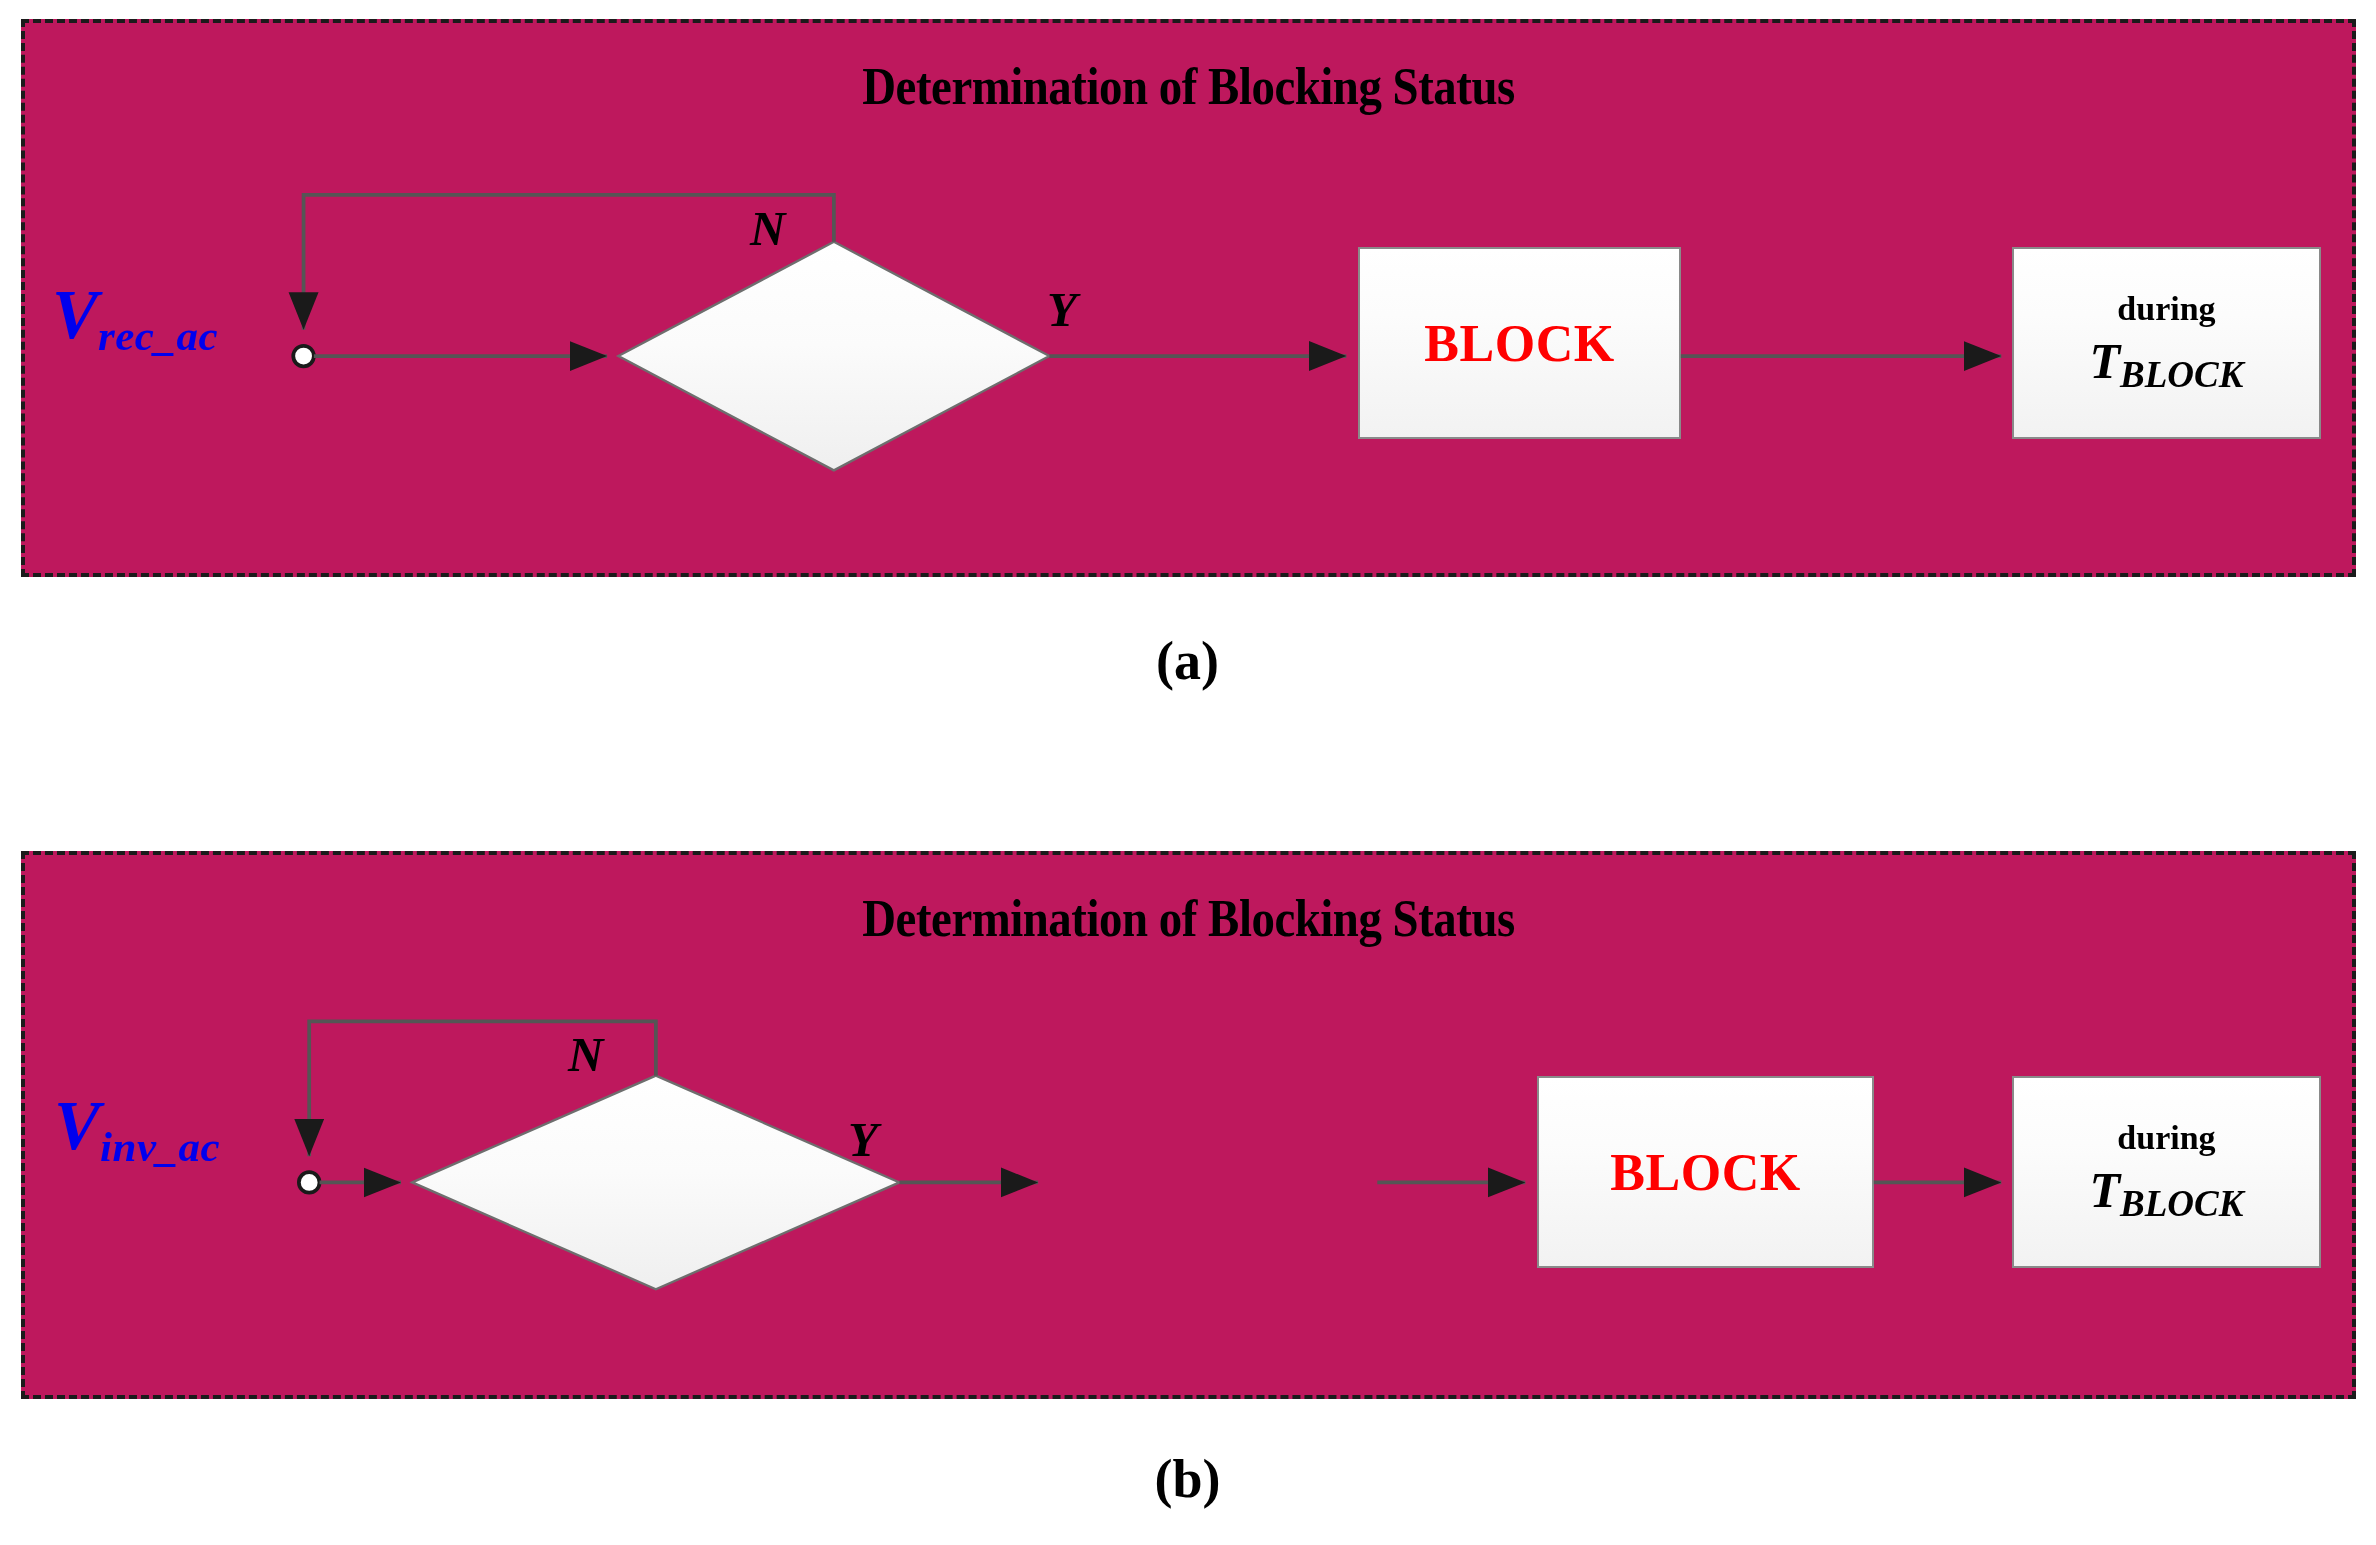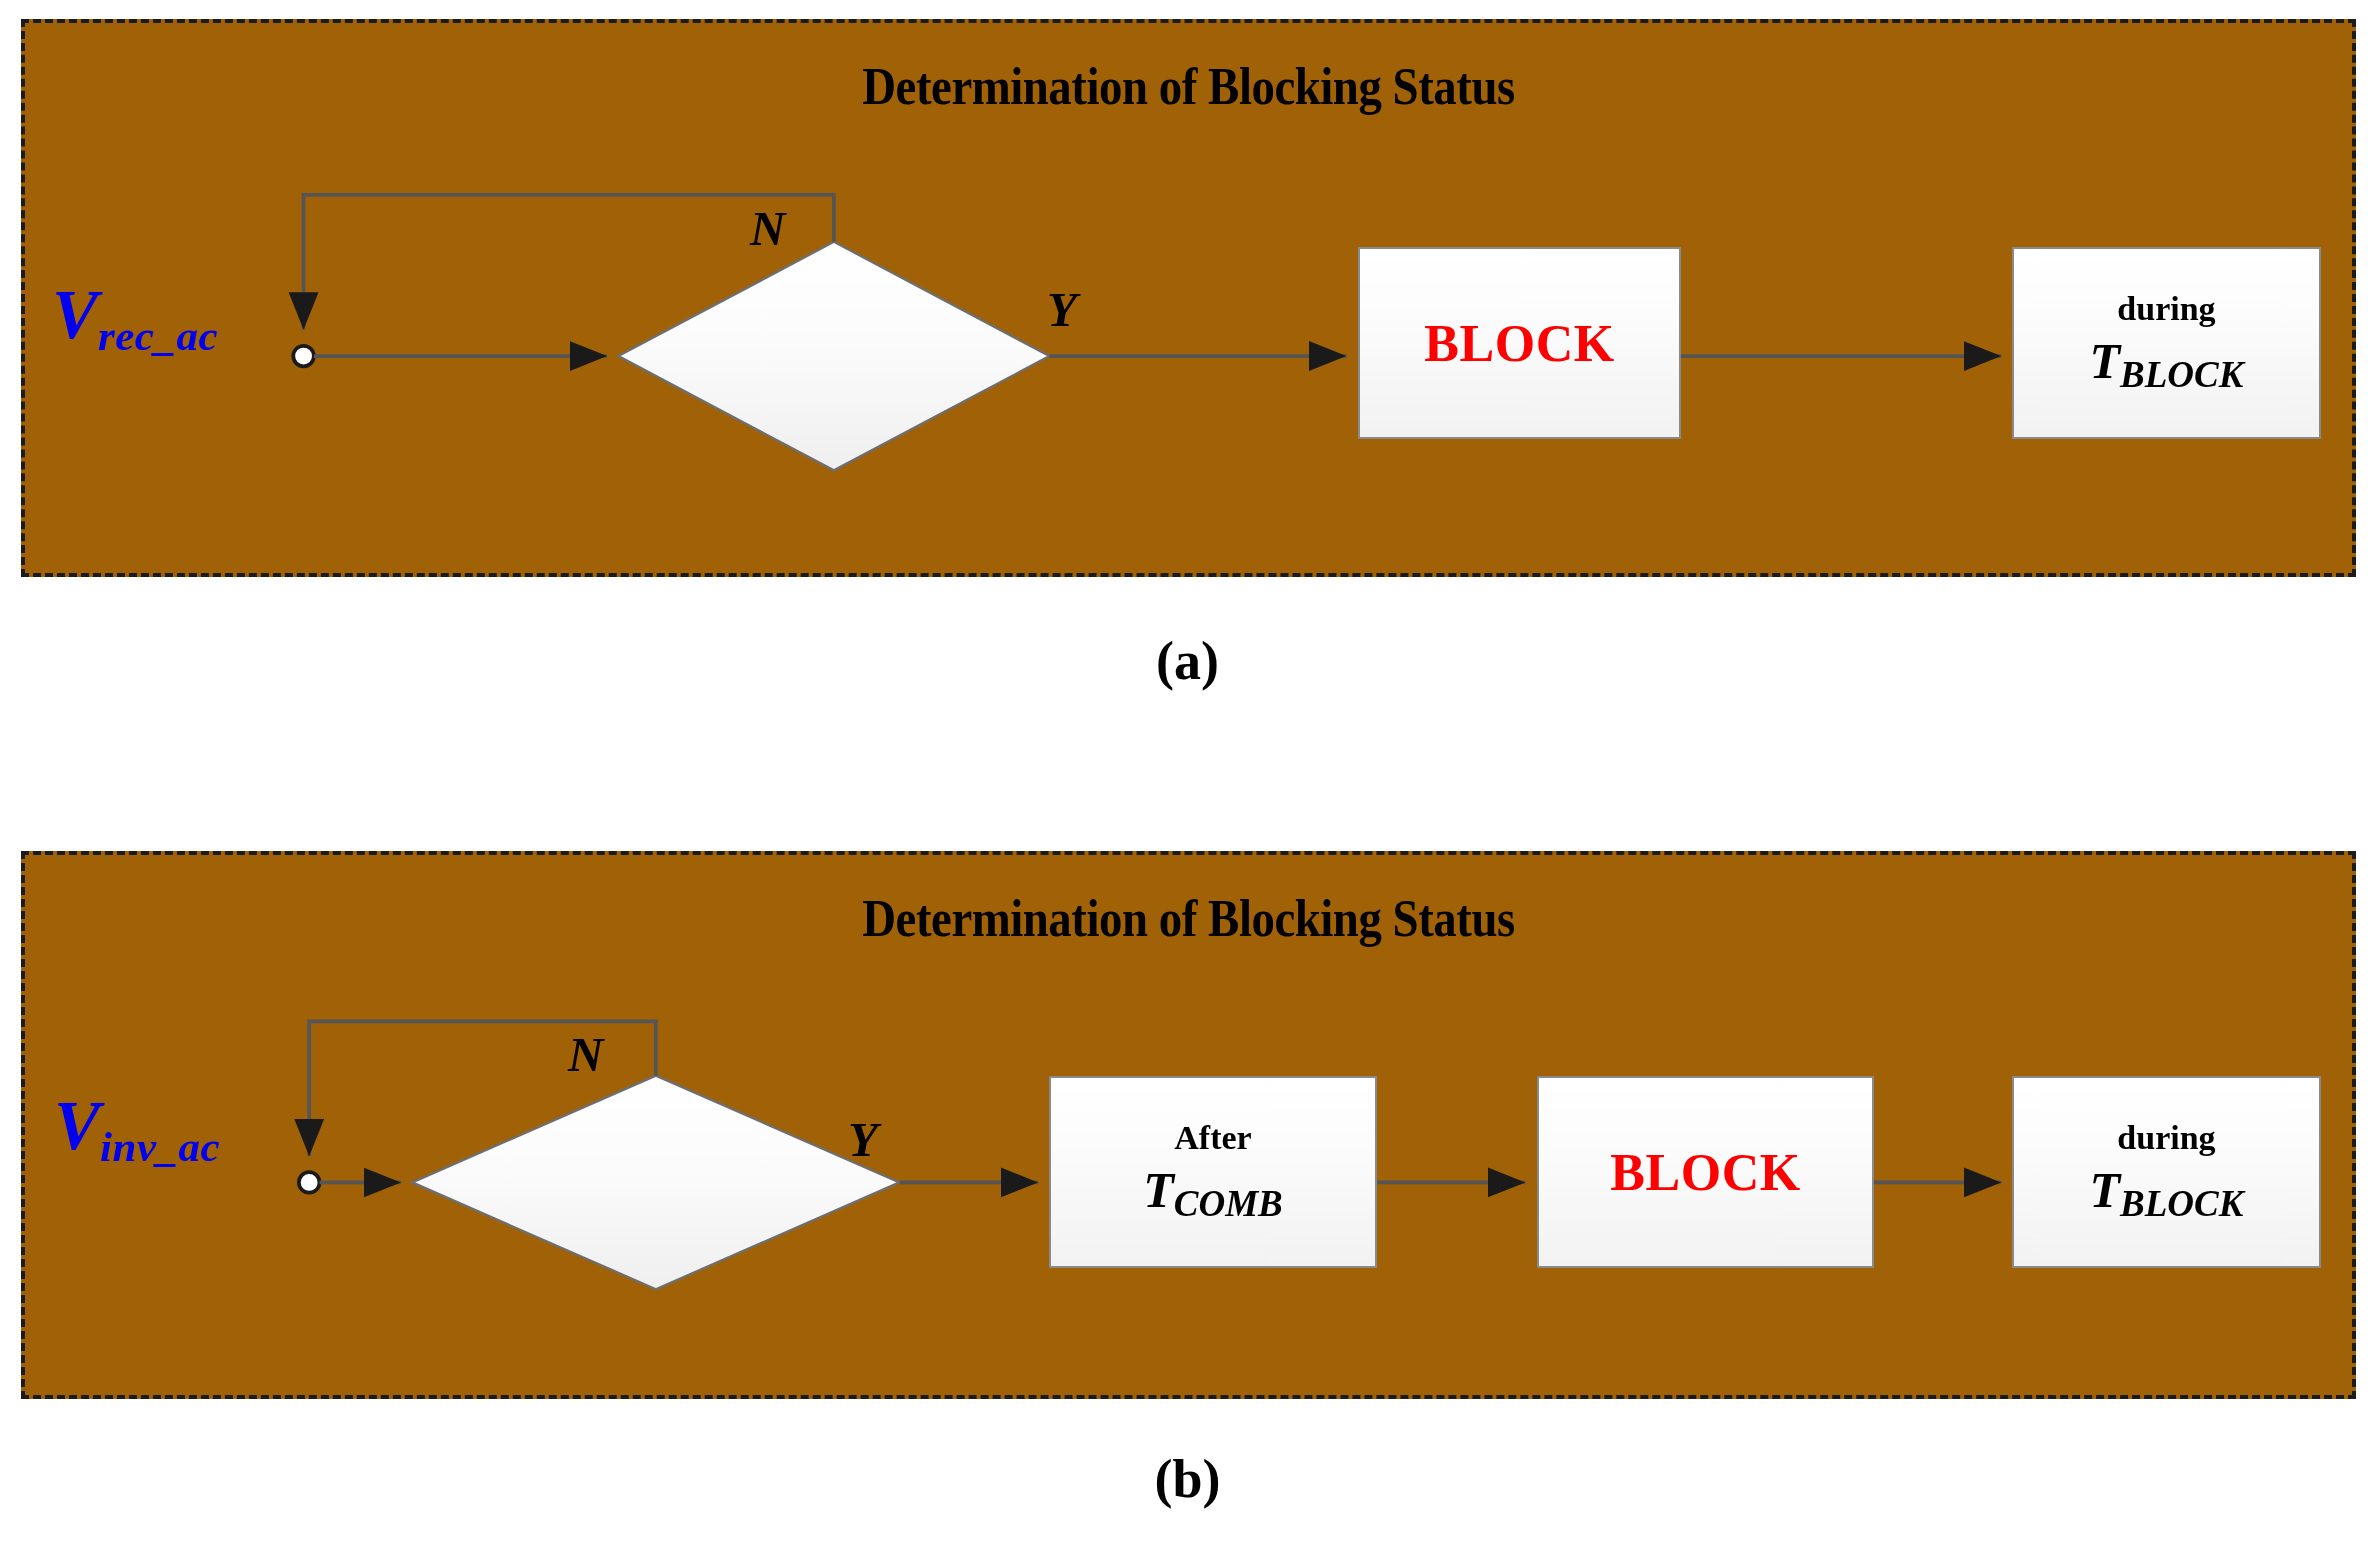--- a/index.html
+++ b/index.html
@@ -17,21 +17,21 @@
   .stage {
     position: absolute;
     left: 0; top: 0;
     width: 2377px;
     height: 1546px;
   }
   
   .panel {
     position: absolute;
     border: 4.7px dashed #1b1b1b;
-    background: #a16207;
+    background: #be185d;
     box-sizing: border-box;
   }
   #panel-a { left: 20.6px;  top: 19px;  width: 2335px; height: 558px; }
   #panel-b { left: 20.6px;  top: 851px; width: 2335px; height: 548px; }
 
   .panel-title {
     position: absolute;
     left: 0; right: 0;
     text-align: center;
     font-weight: bold;
@@ -198,26 +198,20 @@
     <span class="big">V</span><span class="sub">inv_ac</span>
   </div>
 
   <div class="dtext" id="dtext-b">
     <span class="lt">&lt;</span><span class="vv">V</span><span class="sub">INBLK</span>
   </div>
 
   <div class="branch" id="n-b">N</div>
   <div class="branch" id="y-b">Y</div>
 
-  <div class="pbox" id="box-b-after">
-    <span class="line1">After</span>
-    <span class="line2">
-      <span>T</span><span class="sub">COMB</span>
-    </span>
-  </div>
 
   <div class="pbox" id="box-b-block">
     <span class="block-word">BLOCK</span>
   </div>
 
   <div class="pbox" id="box-b-during">
     <span class="line1">during</span>
     <span class="line2">
       <span>T</span><span class="sub">BLOCK</span>
     </span>

